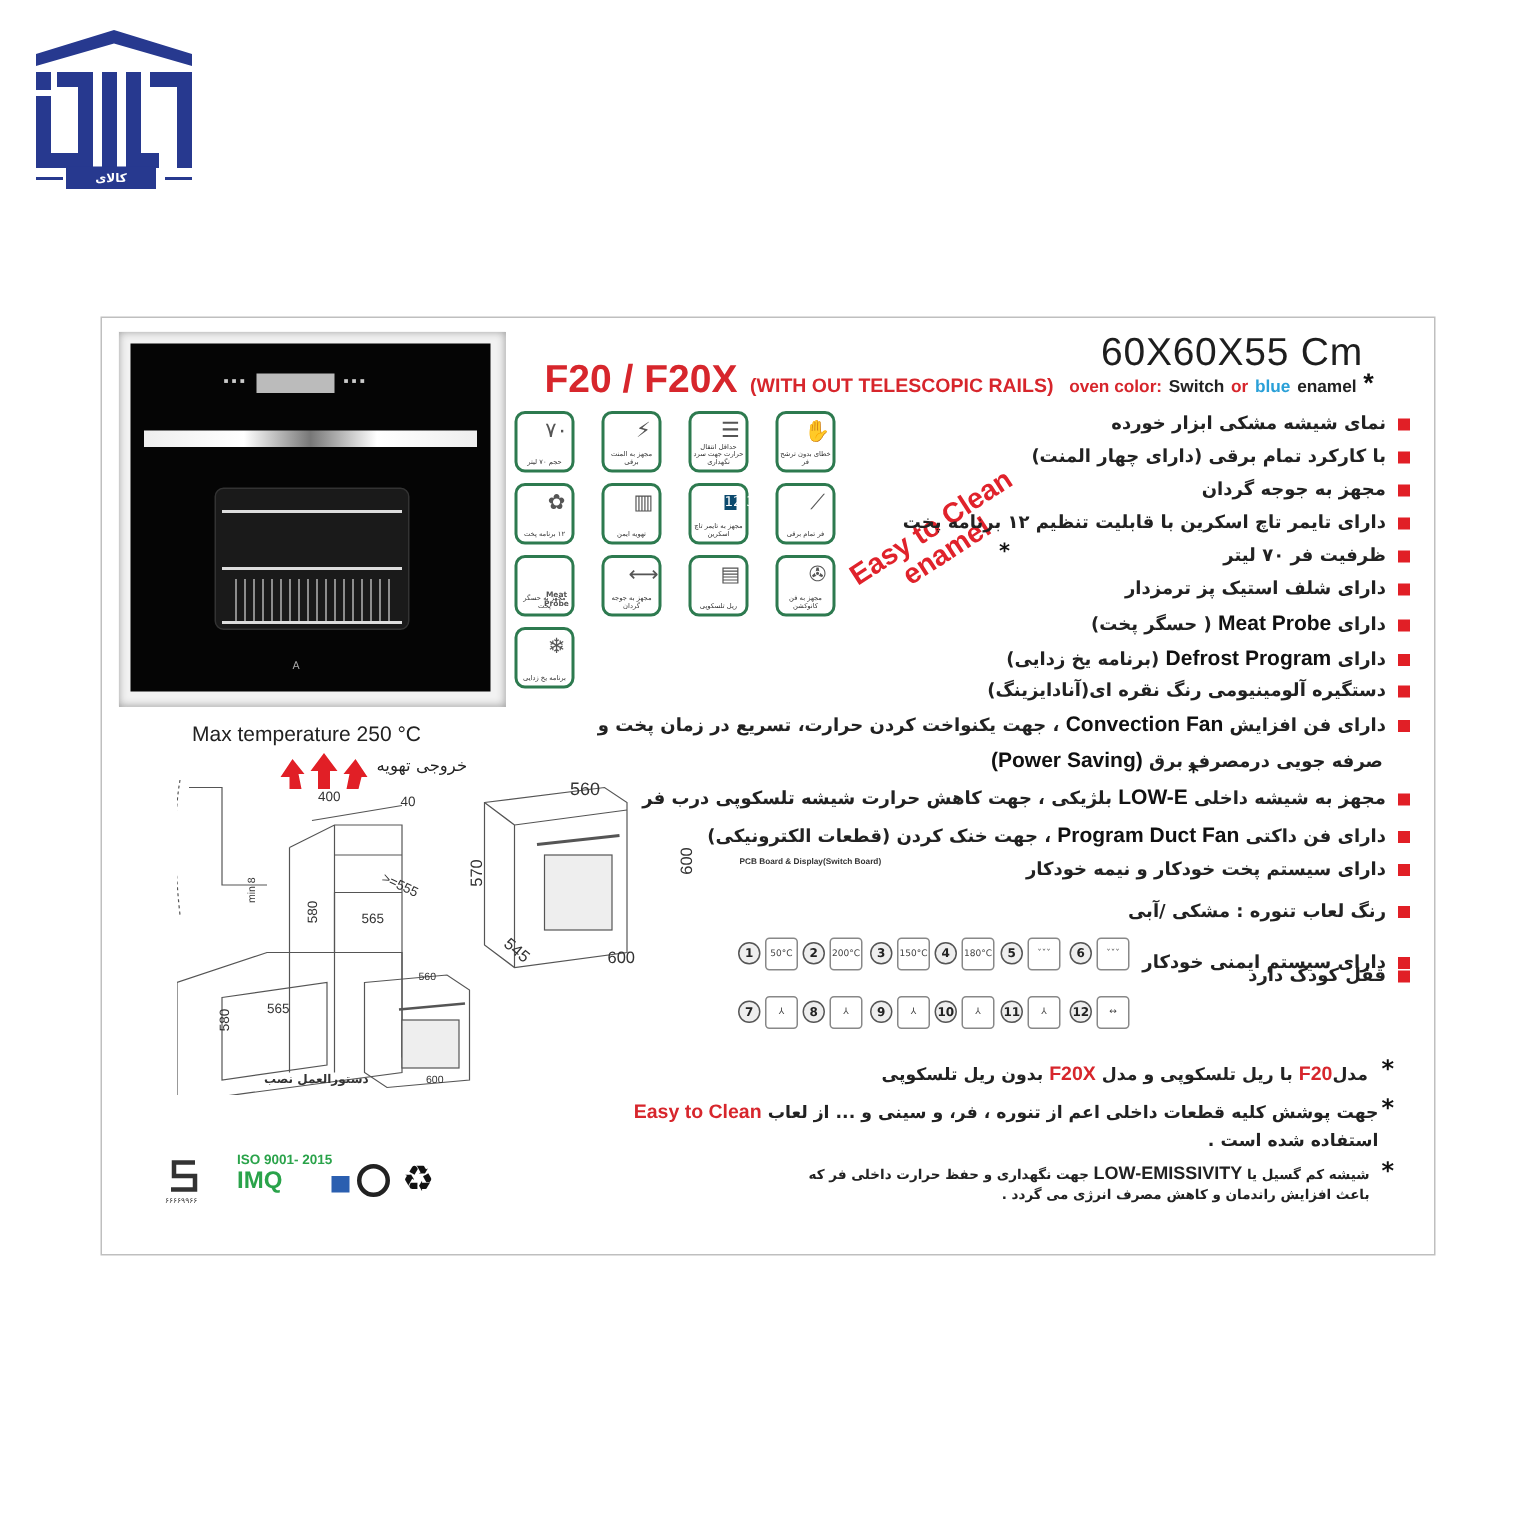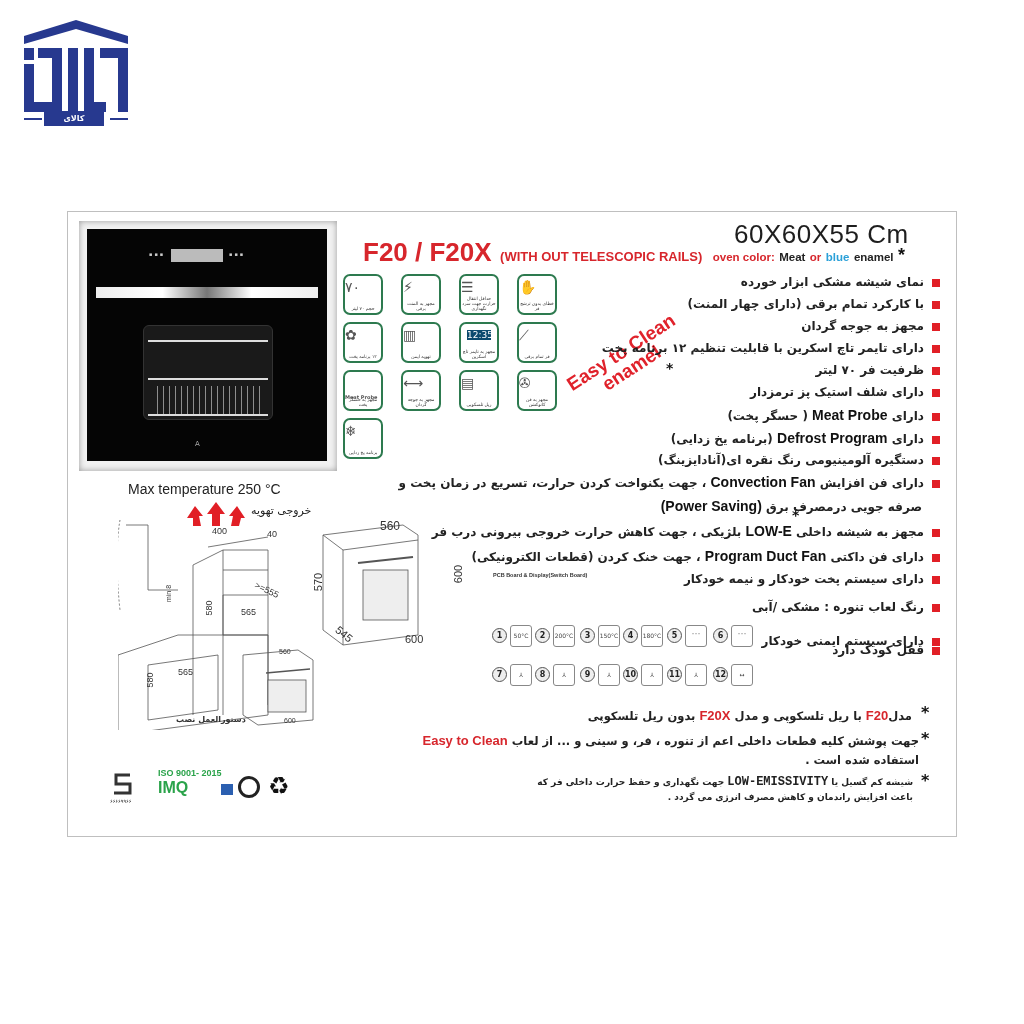--- a/index.html
+++ b/index.html
@@ -36,21 +36,21 @@
   .title .model { font-size: 26px; font-weight: bold; color: #d7262c; }
   .title .rails { font-size: 13px; font-weight: bold; color: #d7262c; margin-left: 4px; }
   .title .color-lbl { font-size: 11.5px; font-weight: bold; color: #d7262c; margin-left: 6px; }
   .title .blk { font-size: 11.5px; font-weight: bold; color: #222; }
   .title .blue { font-size: 11.5px; font-weight: bold; color: #2aa0d8; }
   .title .star { font-size: 18px; font-weight: bold; color: #111; }
 
   
   .icons { position: absolute; left: 343px; top: 274px; width: 220px; }
   .icon-tile { position: absolute; width: 40px; height: 41px; border: 2px solid #2d7a4f; border-radius: 7px; background: #fff; }
-  .icon-tile .glyph { position: absolute; left: 0; right: 0; top: 3px; text-align: left; font-size: 14px; color: #555; }
+  .icon-tile .glyph { position: absolute; left: 16px; right: 0; top: 3px; text-align: center; font-size: 14px; color: #555; }
   .icon-tile .cap { position: absolute; left: 1px; right: 1px; bottom: 2px; text-align: center; font-size: 4.5px; color: #333; direction: rtl; line-height: 5px; }
 
   
   .features { position: absolute; right: 84px; top: 270px; width: 520px; direction: rtl; text-align: right; }
   .feat { position: absolute; right: 0; white-space: nowrap; font-size: 12px; font-weight: bold; color: #222; }
   .feat .bullet { display: inline-block; width: 8px; height: 8px; background: #e11f26; margin-left: 8px; vertical-align: middle; }
   .feat .en { font-family: "Liberation Sans", sans-serif; font-weight: bold; font-size: 14px; color: #111; direction: ltr; unicode-bidi: embed; }
   .feat.cont { font-size: 12px; }
 
   .pcb { position: absolute; left: 493px; top: 572px; font-size: 5.5px; font-weight: bold; color: #333; font-family: "Liberation Sans", sans-serif; }
@@ -64,21 +64,21 @@
   
   .prog { position: absolute; height: 22px; }
   .prog .num { position: absolute; left: 0; top: 3px; width: 15px; height: 15px; border-radius: 50%; border: 1px solid #555; background: #eee;
     font-size: 8px; font-weight: bold; text-align: center; line-height: 13px; color: #222; }
   .prog .box { position: absolute; left: 18px; top: 0; width: 22px; height: 22px; border: 1px solid #888; border-radius: 3px; background: #fff;
     font-size: 6px; text-align: center; line-height: 20px; color: #444; }
 
   
   .note { position: absolute; white-space: nowrap; direction: rtl; font-size: 11.5px; font-weight: bold; color: #222; }
   .note .red { color: #d7262c; font-family: "Liberation Sans", sans-serif; font-size: 13px; }
-  .note .en { font-family: Liberation Mono, monospace; font-size: 12px; }
+  .note .en { font-family: Liberation Sans, sans-serif; font-size: 12px; }
   .note.small { font-size: 9px; }
   .note-star { position: absolute; font-size: 16px; font-weight: bold; color: #111; }
 
   
   .maxtemp { position: absolute; left: 128px; top: 481px; font-family: "Liberation Sans", sans-serif; font-size: 14px; color: #222; }
   .vent-lbl { position: absolute; left: 251px; top: 504px; font-size: 11px; font-weight: normal; color: #222; direction: rtl; }
   .install-lbl { position: absolute; left: 176px; top: 715px; font-size: 8px; font-weight: bold; color: #333; direction: rtl; }
   .dim { position: absolute; font-family: "Liberation Sans", sans-serif; font-size: 9px; color: #333; }
 
   
@@ -125,21 +125,21 @@
     </div>
     <div class="oven-brand">A</div>
   </div>
 </div>
 
 <div class="dims">60X60X55 Cm</div>
 <div class="title">
   <span class="model">F20 / F20X</span>
   <span class="rails">(WITH OUT TELESCOPIC  RAILS)</span>
   <span class="color-lbl">oven color:</span>
-  <span class="blk">Meat</span>
+  <span class="blk">Switch</span>
   <span class="color-lbl" style="margin-left:0">or</span>
   <span class="blue">blue</span>
   <span class="blk">enamel</span>
   <span class="star">*</span>
 </div>
 
 <div class="icons">
   <div class="icon-tile" style="left:0;top:0">
       <div class="glyph">۷۰</div>
       <div class="cap">حجم ۷۰ لیتر</div>
@@ -209,21 +209,21 @@
   <div class="feat" style="top:27px"><span class="bullet"></span><span>با کارکرد تمام برقی (دارای چهار المنت)</span></div>
   <div class="feat" style="top:49px"><span class="bullet"></span><span>مجهز به جوجه گردان</span></div>
   <div class="feat" style="top:71px"><span class="bullet"></span><span>دارای تایمر تاچ اسکرین با قابلیت تنظیم ۱۲ برنامه پخت</span></div>
   <div class="feat" style="top:93px"><span class="bullet"></span><span>ظرفیت فر ۷۰ لیتر</span></div>
   <div class="feat" style="top:115px"><span class="bullet"></span><span>دارای شلف استیک پز ترمزدار</span></div>
   <div class="feat" style="top:137px"><span class="bullet"></span><span>دارای</span> <span class="en">Meat Probe</span> <span>( حسگر پخت)</span></div>
   <div class="feat" style="top:160px"><span class="bullet"></span><span>دارای</span> <span class="en">Defrost Program</span> <span>(برنامه یخ زدایی)</span></div>
   <div class="feat" style="top:183px"><span class="bullet"></span><span>دستگیره آلومینیومی رنگ نقره ای(آنادایزینگ)</span></div>
   <div class="feat" style="top:204px;right:0"><span class="bullet"></span><span>دارای فن افزایش</span> <span class="en">Convection Fan</span> <span>، جهت یکنواخت کردن حرارت، تسریع در زمان پخت و</span></div>
   <div class="feat cont" style="top:228px;right:18px"><span>صرفه جویی درمصرف برق</span> <span class="en">(Power Saving)</span></div>
-  <div class="feat" style="top:253px"><span class="bullet"></span><span>مجهز به شیشه داخلی</span> <span class="en">LOW-E</span> <span>بلژیکی ، جهت کاهش حرارت خروجی بیرونی درب فر</span></div>
+  <div class="feat" style="top:253px"><span class="bullet"></span><span>مجهز به شیشه داخلی</span> <span class="en">LOW-E</span> <span>بلژیکی ، جهت کاهش حرارت شیشه تلسکوپی درب فر</span></div>
   <div class="feat" style="top:278px"><span class="bullet"></span><span>دارای فن داکتی</span> <span class="en">Program Duct Fan</span> <span>، جهت خنک کردن (قطعات الکترونیکی)</span></div>
   <div class="feat" style="top:302px"><span class="bullet"></span><span>دارای سیستم پخت خودکار و نیمه خودکار</span></div>
   <div class="feat" style="top:330px"><span class="bullet"></span><span>رنگ لعاب تنوره :  مشکی /آبی</span></div>
   <div class="feat" style="top:364px"><span class="bullet"></span><span>دارای سیستم ایمنی خودکار</span></div>
   <div class="feat" style="top:373px"><span class="bullet"></span><span>قفل کودک دارد</span></div>
 </div>
 
 <div class="pcb">PCB Board &amp; Display(Switch Board)</div>
 
 <div>

